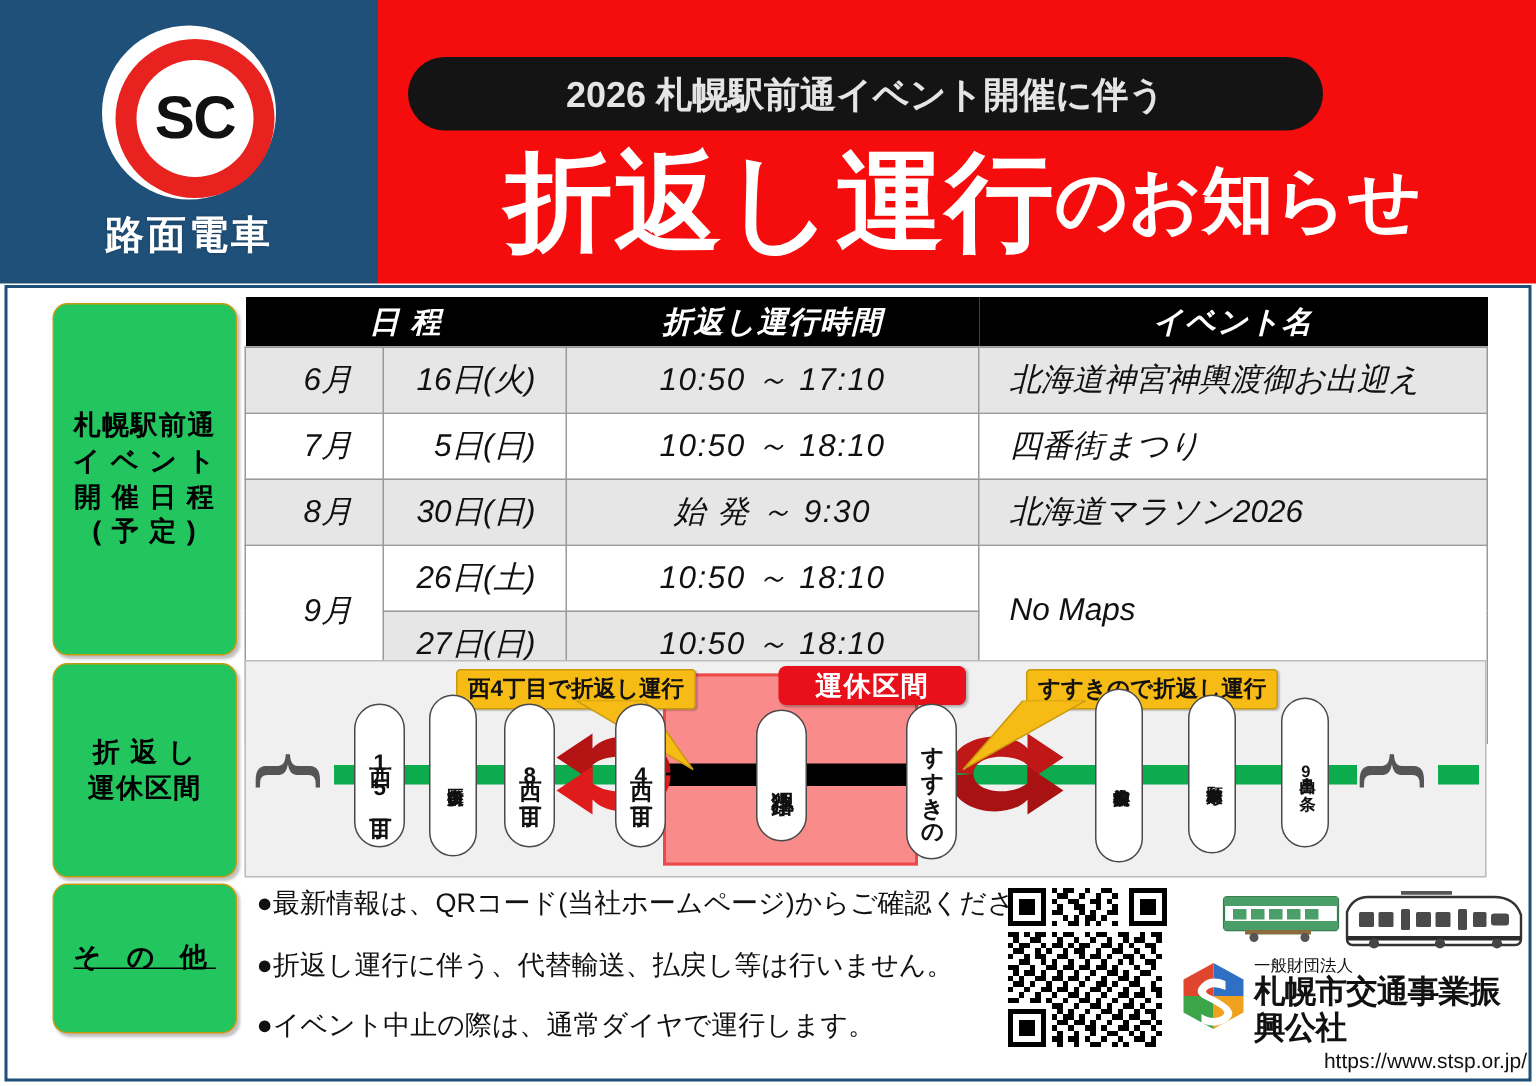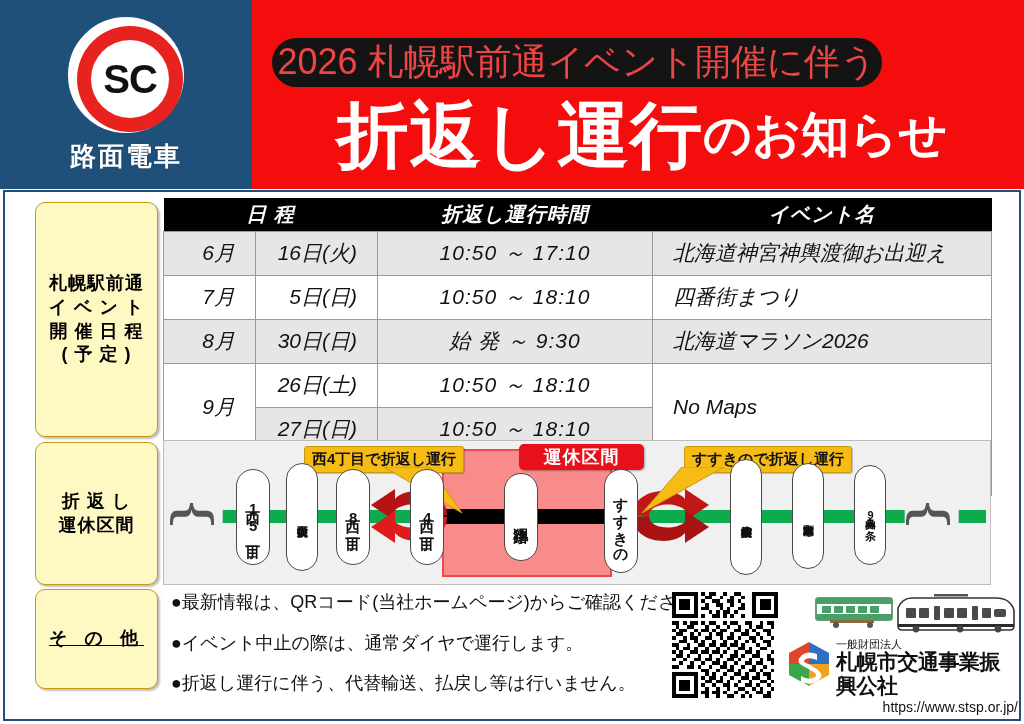--- a/index.html
+++ b/index.html
@@ -61,21 +61,21 @@
     text-shadow: 0 0 2px rgba(0,0,0,.25);
   }
   .title-pill {
     position: absolute; left: 272px; top: 38px;
     width: 610px; height: 49px;
     background: #141414;
     border-radius: 25px;
     display: flex; align-items: center; justify-content: center;
   }
   .title-pill .t1 {
-    color: #ef4444; font-size: 36px; font-weight: normal; letter-spacing: 0px;
+    color: #e5e5e5; font-size: 24px; font-weight: bold; letter-spacing: 0px;
     white-space: nowrap;
   }
   .title-main {
     position: absolute; left: 262px; top: 90px; width: 760px; height: 90px;
     display: flex; align-items: center; justify-content: center;
     white-space: nowrap;
   }
   .title-main .big {
     color: #ffffff; font-size: 72px; font-weight: bold; line-height: 1;
     letter-spacing: 1px;
@@ -88,21 +88,21 @@
   .content {
     position: absolute; left: 3px; top: 190px;
     width: 1018px; height: 531px;
     border: 2px solid #1f5079;
     background: #ffffff;
   }
 
   
   .ylabel {
     position: absolute;
-    background: #fef9c3;
+    background: #22c55e;
     border: 1px solid #c8990f;
     border-radius: 10px;
     box-shadow: 2px 2px 2px rgba(0,0,0,.25);
     display: flex; flex-direction: column;
     align-items: center; justify-content: center;
     color: #000; font-weight: bold; text-align: center;
   }
   .ylabel span { display: block; line-height: 1.32; }
 
   #label-schedule { left: 30px; top: 10px; width: 123px; height: 235px; font-size: 18px; letter-spacing: 1px; }
@@ -356,22 +356,22 @@
       <div class="station" style="left:246px; top:28px; width:34px; height:96px;">西4丁目</div>
       <div class="station" style="left:340px; top:32px; width:34px; height:88px;">狸小路</div>
       <div class="station" style="left:440px; top:28px; width:34px; height:104px;">すすきの</div>
       <div class="station sm" style="left:566px; top:18px; width:32px; height:116px;">資生館小学校前</div>
       <div class="station sm" style="left:628px; top:22px; width:32px; height:106px;">東本願寺前</div>
       <div class="station sm" style="left:690px; top:24px; width:32px; height:100px;">山鼻9条</div>
     </div>
 
     <div class="notes">
       <div class="note">●最新情報は、QRコード(当社ホームページ)からご確認ください。</div>
+      <div class="note">●折返し運行に伴う、代替輸送、払戻し等は行いません。</div>
       <div class="note">●イベント中止の際は、通常ダイヤで運行します。</div>
-      <div class="note">●折返し運行に伴う、代替輸送、払戻し等は行いません。</div>
     </div>
   </div>
 
   <div class="qr">
     <svg width="106" height="106" viewBox="0 0 29 29" shape-rendering="crispEdges">
       <rect width="29" height="29" fill="#fff"></rect>
       <g fill="#000">
         <rect x="0" y="0" width="7" height="1"></rect>
           <rect x="0" y="6" width="7" height="1"></rect>
         <rect x="0" y="0" width="1" height="7"></rect>

